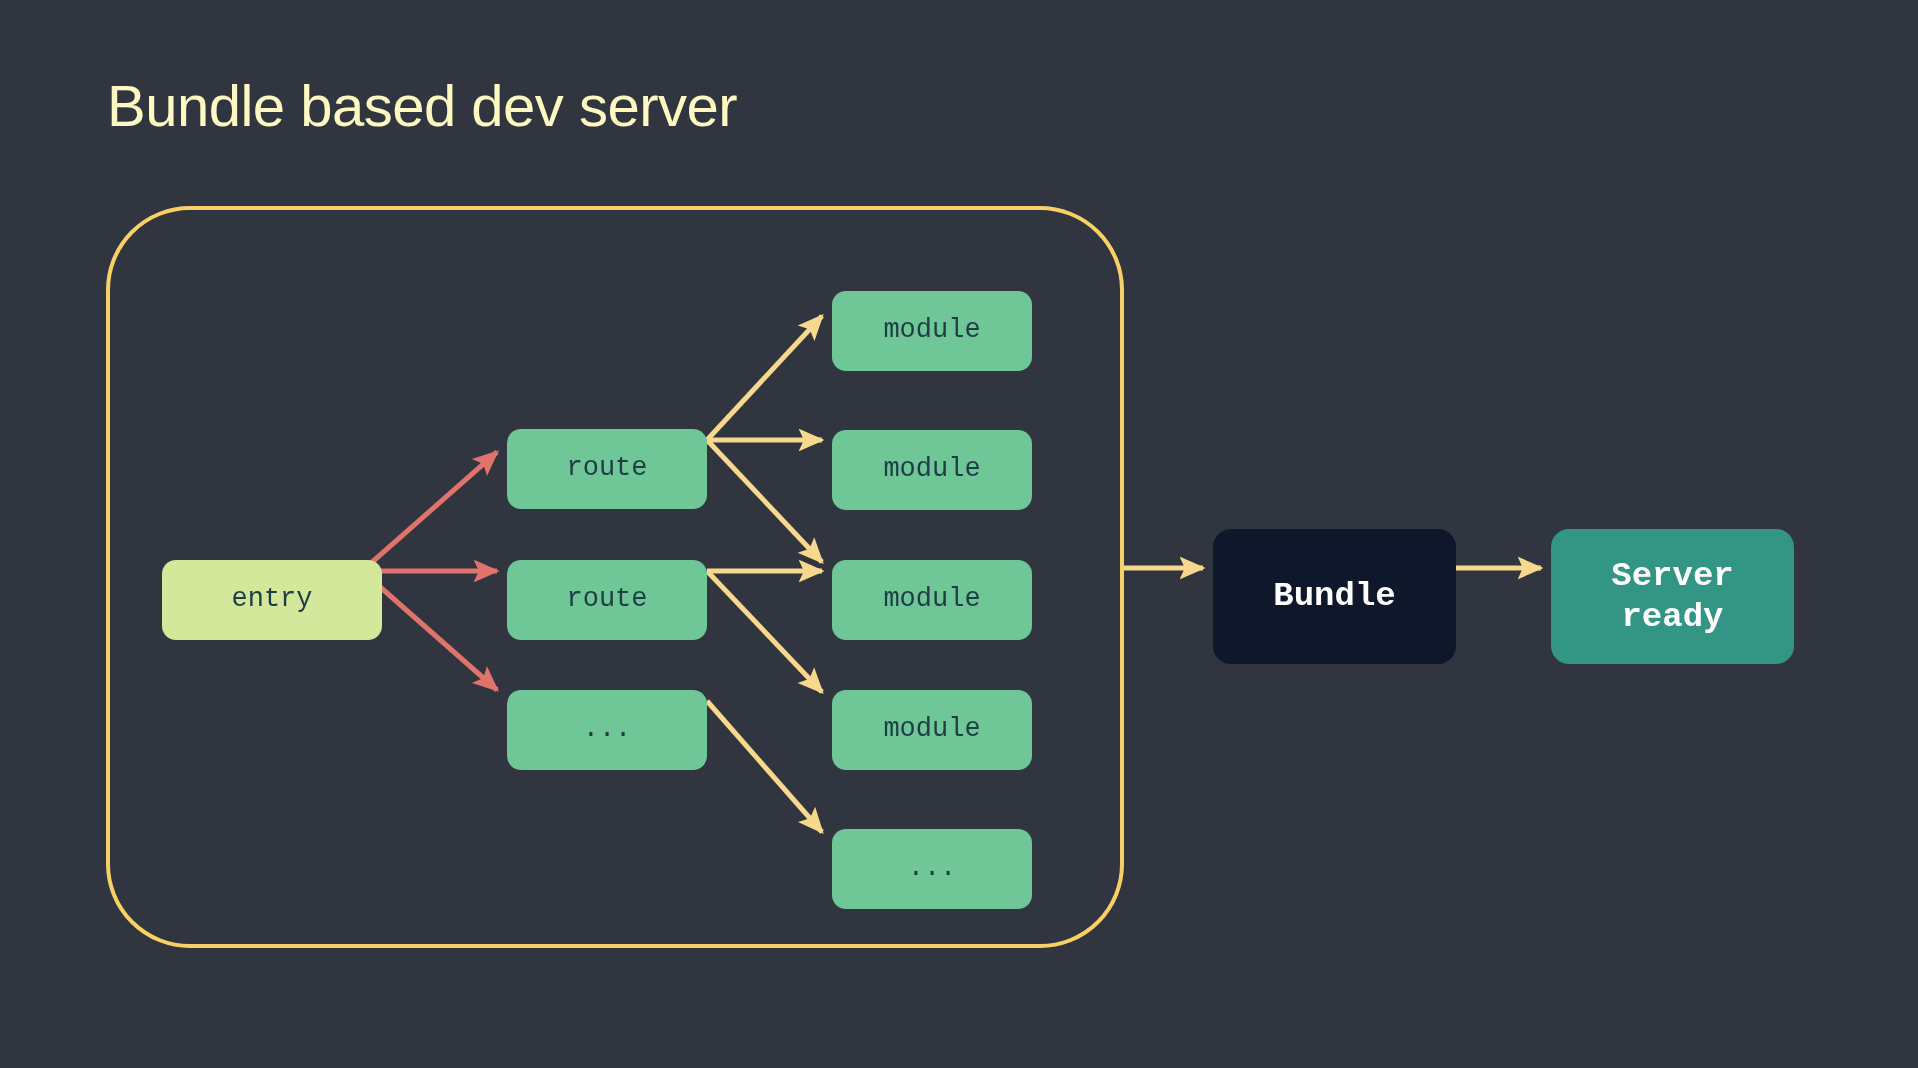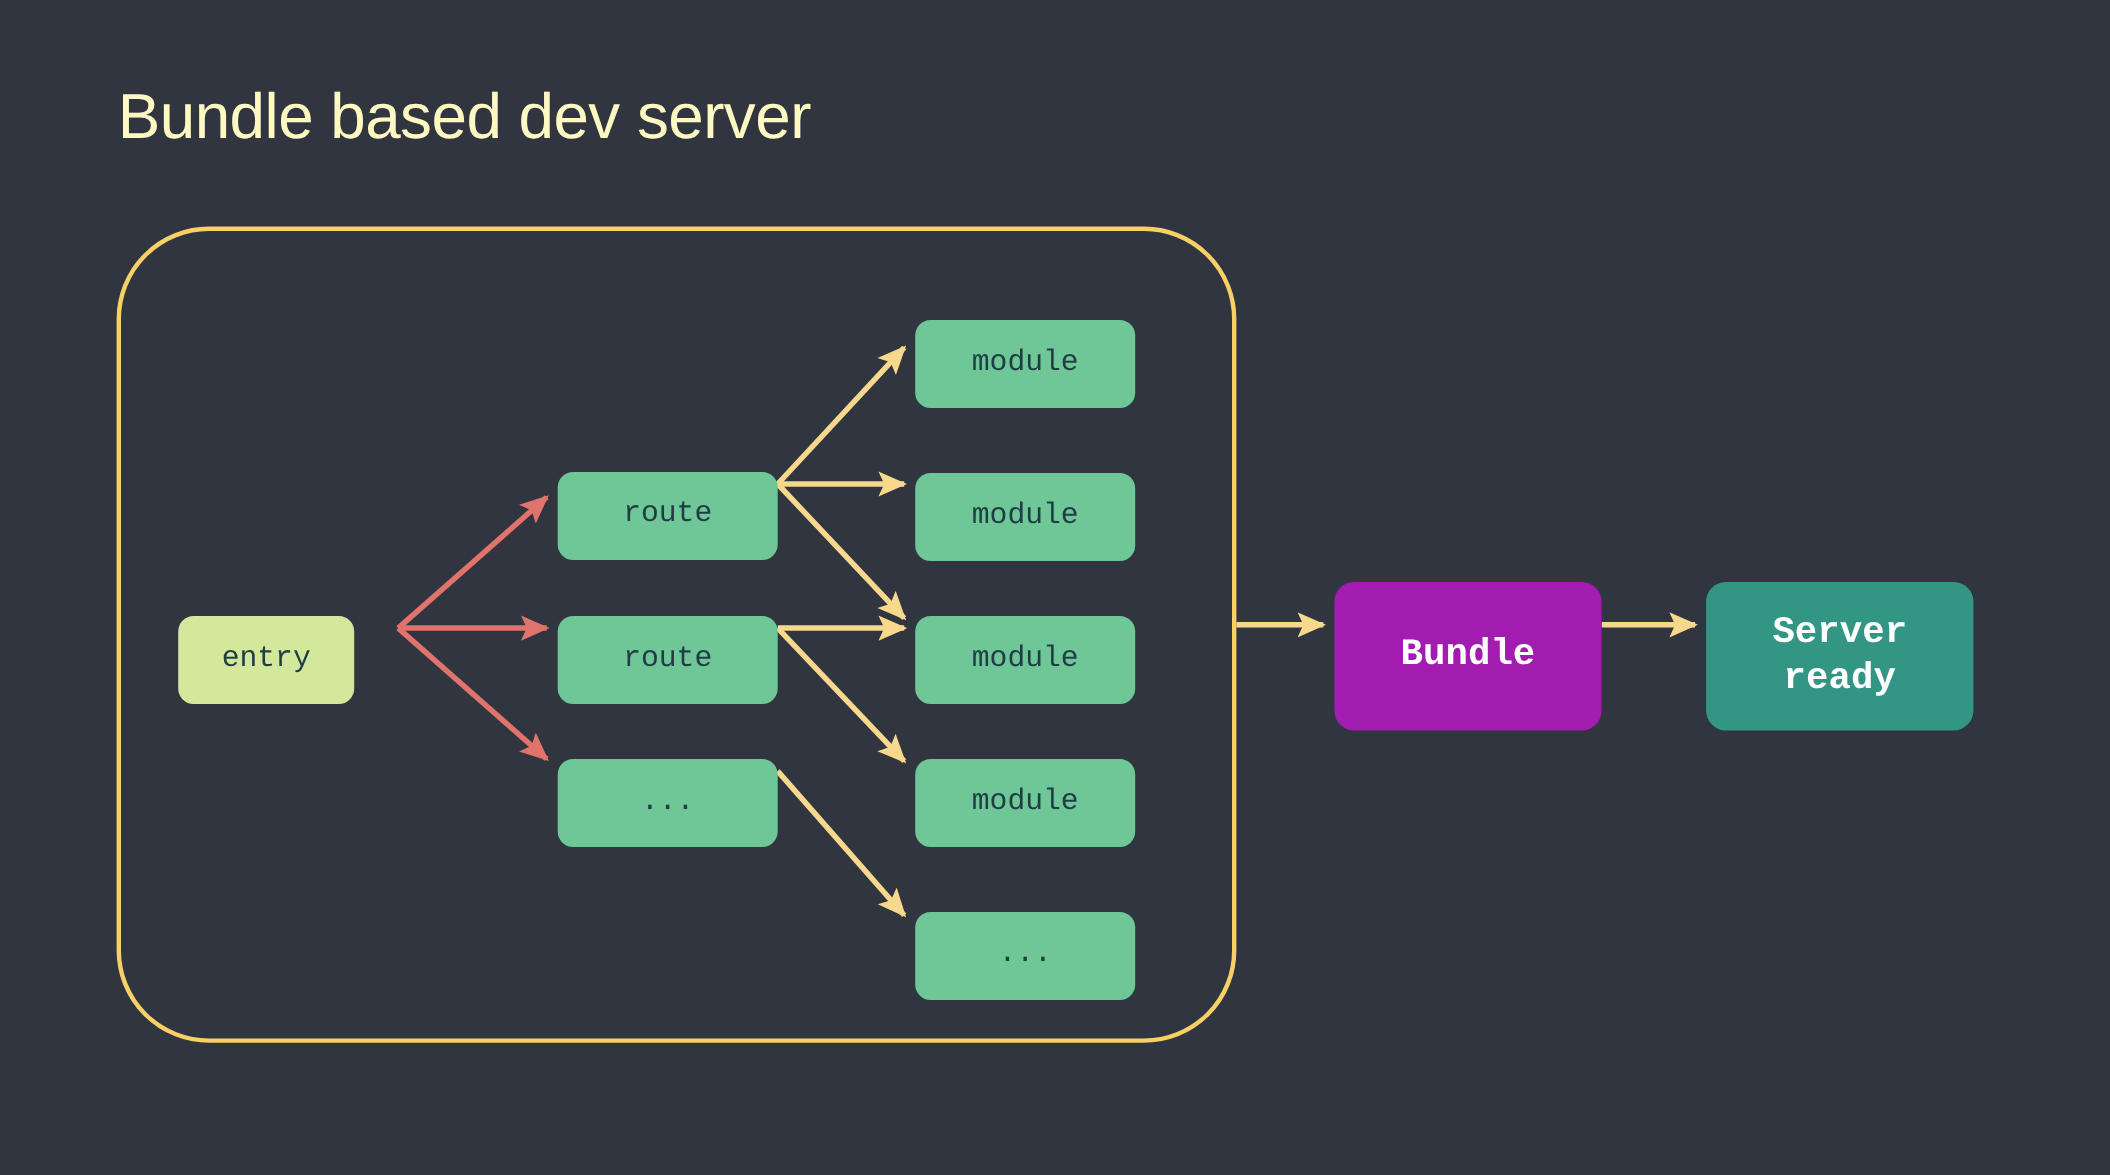--- a/index.html
+++ b/index.html
@@ -92,21 +92,21 @@
     <line x1="707" y1="571" x2="822" y2="571" stroke="#f7d88d" stroke-width="5" marker-end="url(#arrow-yellow)"></line>
     <line x1="707" y1="571" x2="822" y2="692" stroke="#f7d88d" stroke-width="5" marker-end="url(#arrow-yellow)"></line>
 
     <line x1="707" y1="701" x2="822" y2="832" stroke="#f7d88d" stroke-width="5" marker-end="url(#arrow-yellow)"></line>
 
     <line x1="1124" y1="568" x2="1203" y2="568" stroke="#f7d88d" stroke-width="5" marker-end="url(#arrow-yellow)"></line>
 
     <line x1="1456" y1="568" x2="1541" y2="568" stroke="#f7d88d" stroke-width="5" marker-end="url(#arrow-yellow)"></line>
   </svg>
 
-  <div class="node small-label" style="left:162px; top:531px; width:160px; height:80px; background:#d3e89b;text-align:right;">
+  <div class="node small-label" style="left:162px; top:531px; width:220px; height:80px; background:#d3e89b;text-align:right;">
     <span>entry</span>
   </div>
 
   <div class="node small-label" style="left:507px; top:400px; width:200px; height:80px; background:#6fc696;">
     <span>route</span>
   </div>
 
   <div class="node small-label" style="left:507px; top:531px; width:200px; height:80px; background:#6fc696;">
     <span>route</span>
   </div>
@@ -128,21 +128,21 @@
   </div>
 
   <div class="node small-label" style="left:832px; top:661px; width:200px; height:80px; background:#6fc696;">
     <span>module</span>
   </div>
 
   <div class="node small-label" style="left:832px; top:800px; width:200px; height:80px; background:#6fc696;">
     <span>...</span>
   </div>
 
-  <div class="node big-label" style="left:1213px; top:500px; width:243px; height:135px; background:#a21caf; border-radius:18px;">
+  <div class="node big-label" style="left:1213px; top:500px; width:243px; height:135px; background:#0f172a; border-radius:18px;">
     <span>Bundle</span>
   </div>
 
   <div class="node big-label" style="left:1551px; top:500px; width:243px; height:135px; background:#339685; border-radius:18px;justify-content:center;">
     <span>Server
 ready</span>
   </div>
 
 </div>
 

